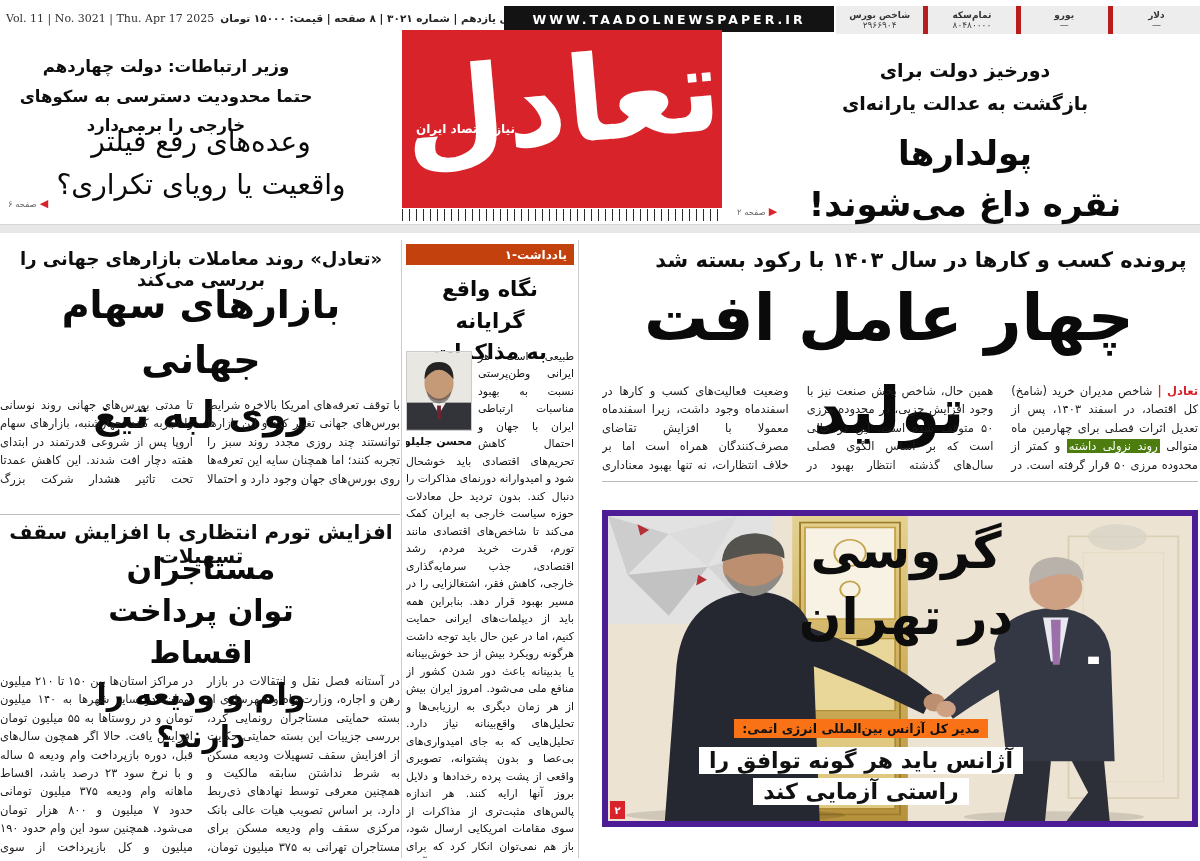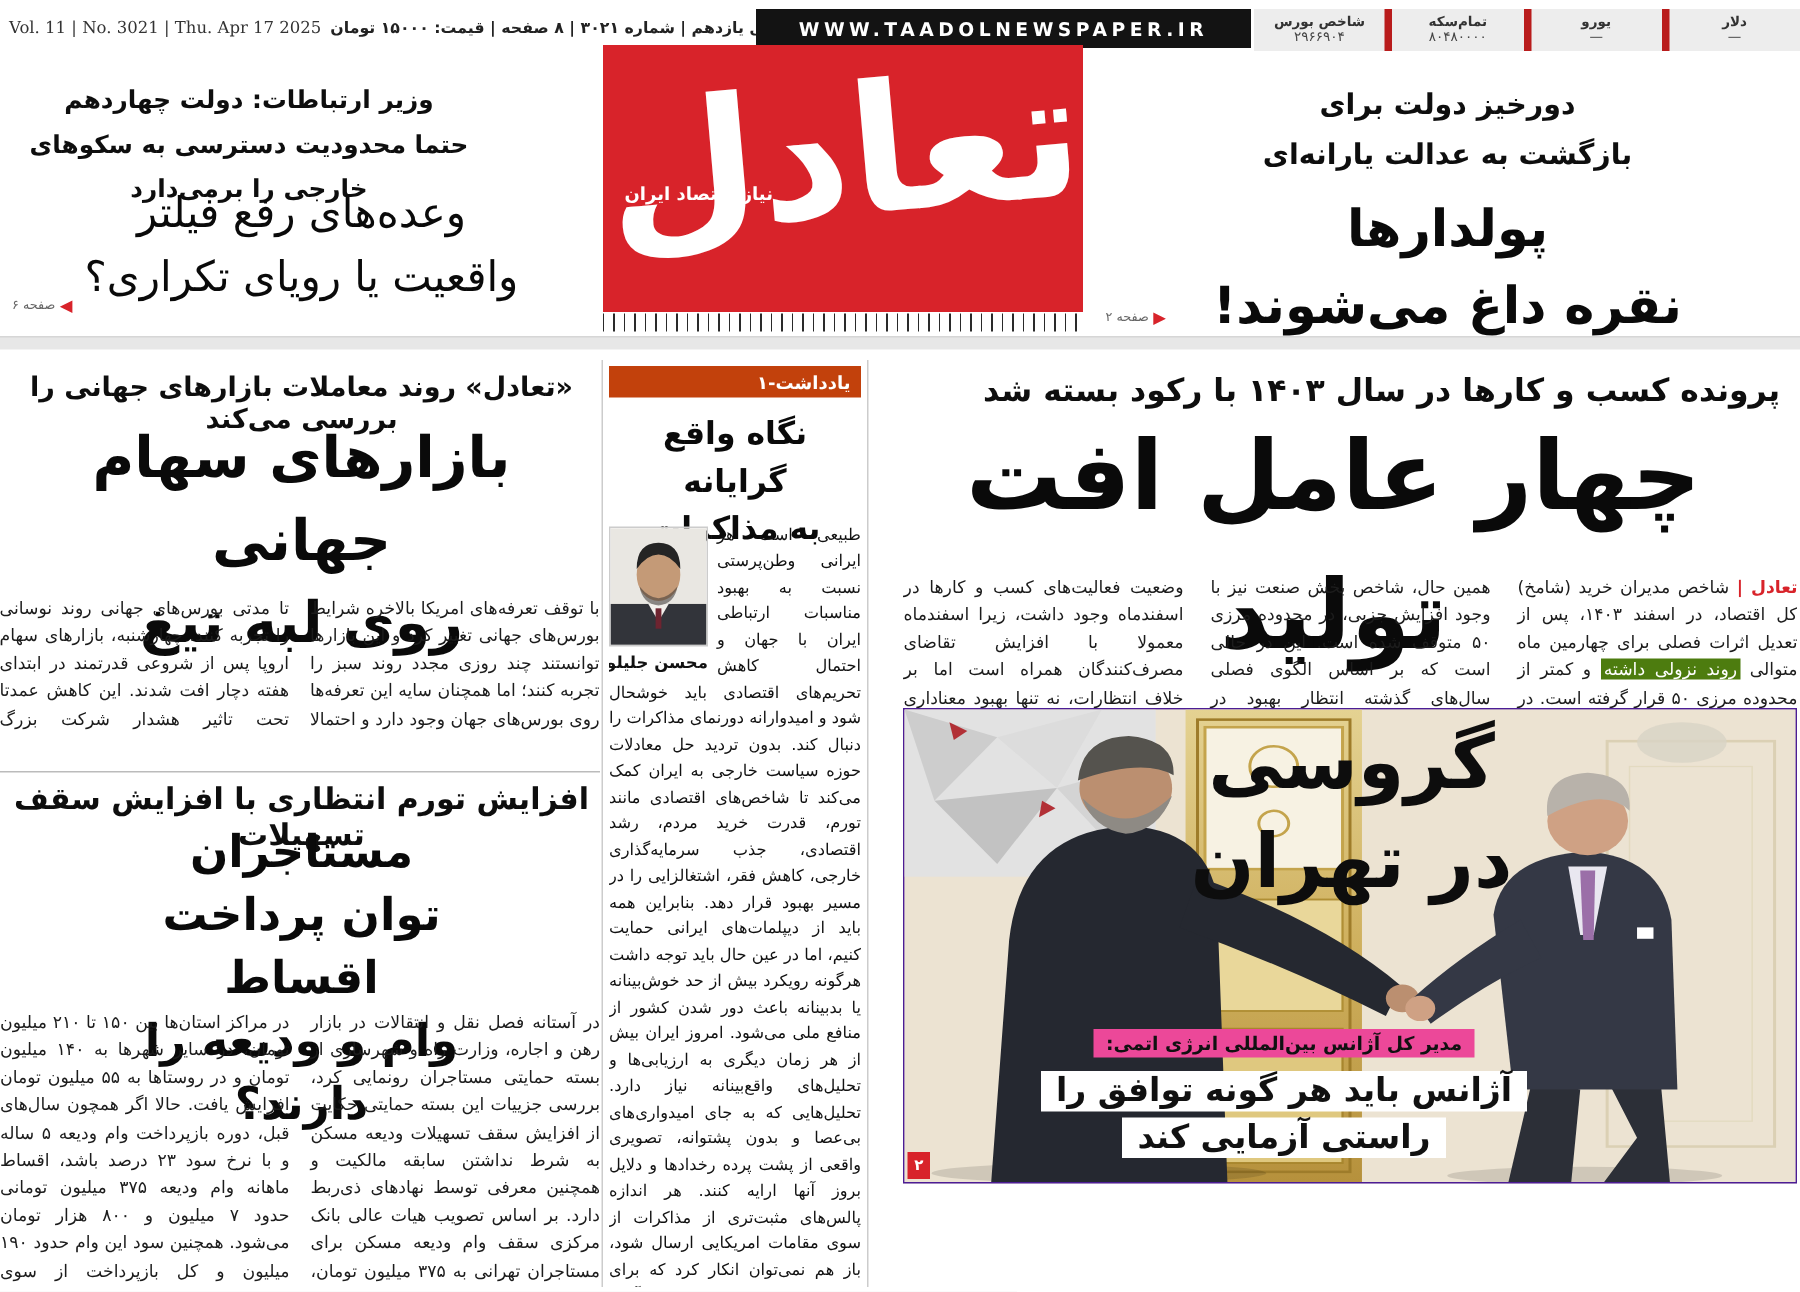--- a/index.html
+++ b/index.html
@@ -58,27 +58,27 @@
   
   .ls1-kicker { position:absolute; left:0; top:248px; width:402px; font-size:18px; }
   .ls1-headline { position:absolute; left:20px; top:278px; width:362px; font-size:38px; line-height:1.45; font-weight:bold; }
   .ls1-body { position:absolute; left:0; top:396px; width:400px; height:108px; column-count:2; column-gap:14px; direction:rtl; }
   .hdiv-left { left:0; top:514px; width:400px; }
   .ls2-kicker { position:absolute; left:0; top:520px; width:402px; font-size:20px; }
   .ls2-headline { position:absolute; left:66px; top:548px; width:270px; font-size:30px; line-height:1.4; font-weight:bold; }
   .ls2-body { position:absolute; left:0; top:672px; width:400px; height:186px; column-count:2; column-gap:14px; direction:rtl; }
 
   
-  .photo { position:absolute; left:602px; top:472px; width:596px; height:317px; border:1px solid #4c1d95; background:#ece3d2; }
+  .photo { position:absolute; left:602px; top:510px; width:596px; height:317px; border:6px solid #4c1d95; background:#ece3d2; }
   .photo svg.scene { position:absolute; inset:0; width:100%; height:100%; }
   .photo-title { position:absolute; top:2px; left:148px; width:300px; text-align:center; font-weight:bold; color:#0d0d0d; }
   .photo-title .t1 { font-size:50px; line-height:1.35; }
   .photo-title .t2 { font-size:50px; line-height:1.25; }
   .photo-caption { position:absolute; bottom:16px; left:88px; width:330px; text-align:center; }
-  .photo-caption .cap-kicker { display:inline-block; background:#ec4899; font-size:12.5px; font-weight:bold; padding:2px 8px; margin-bottom:5px; }
+  .photo-caption .cap-kicker { display:inline-block; background:#f97316; font-size:12.5px; font-weight:bold; padding:2px 8px; margin-bottom:5px; }
   .photo-caption .cap-line { display:inline-block; background:#fff; font-size:22px; font-weight:bold; padding:1px 10px; margin-top:4px; }
   .photo-tag { position:absolute; left:2px; bottom:2px; background:#d8232a; color:#fff; font-size:10px; font-weight:bold; width:15px; height:18px; display:flex; align-items:center; justify-content:center; }
 </style>
 </head>
 <body>
 
 <div id="page">
 
   <div class="issue-line">
     <span class="issue-en">Vol. 11 | No. 3021 | Thu. Apr 17 2025</span>

